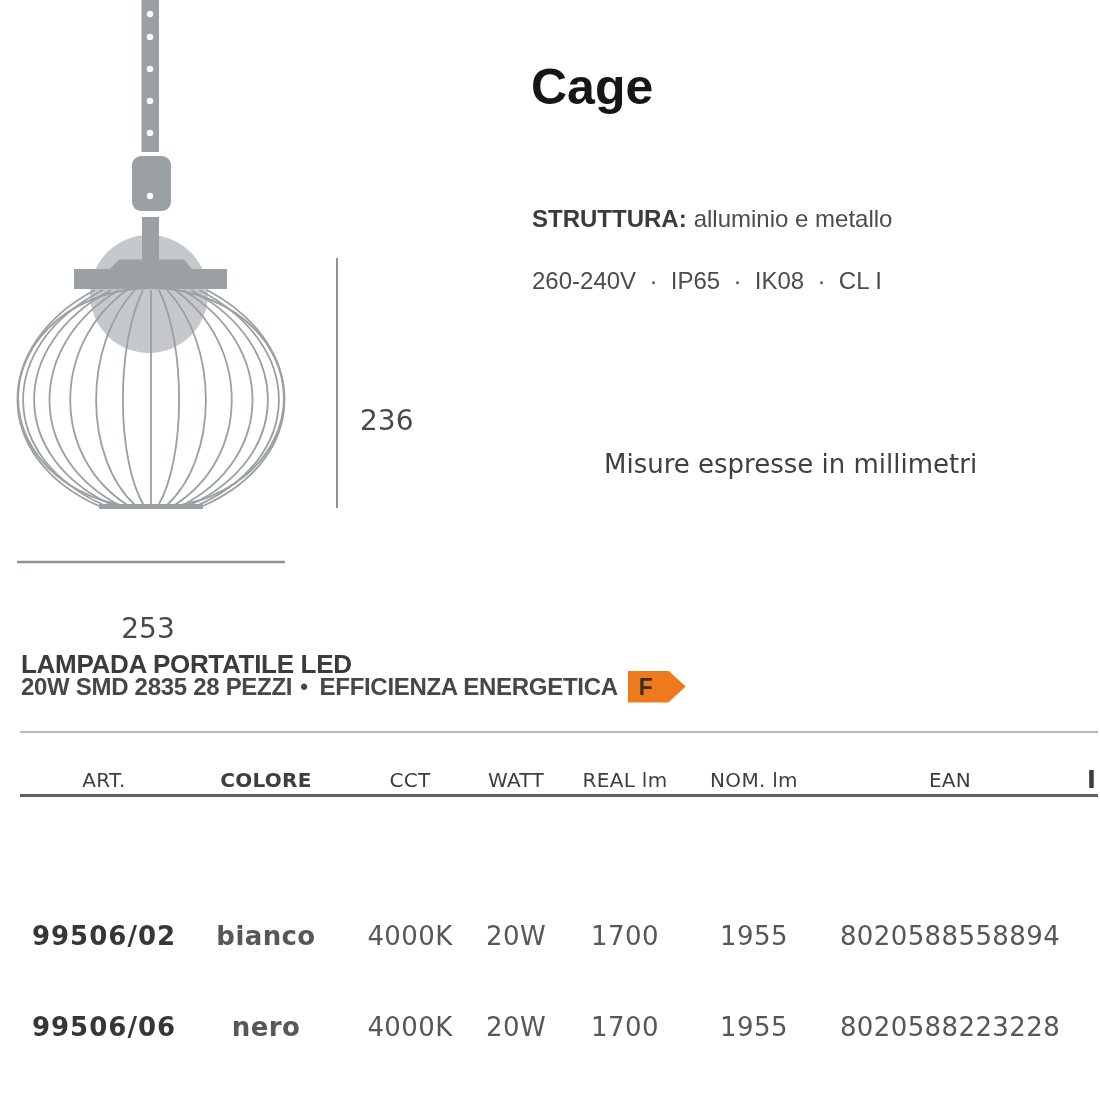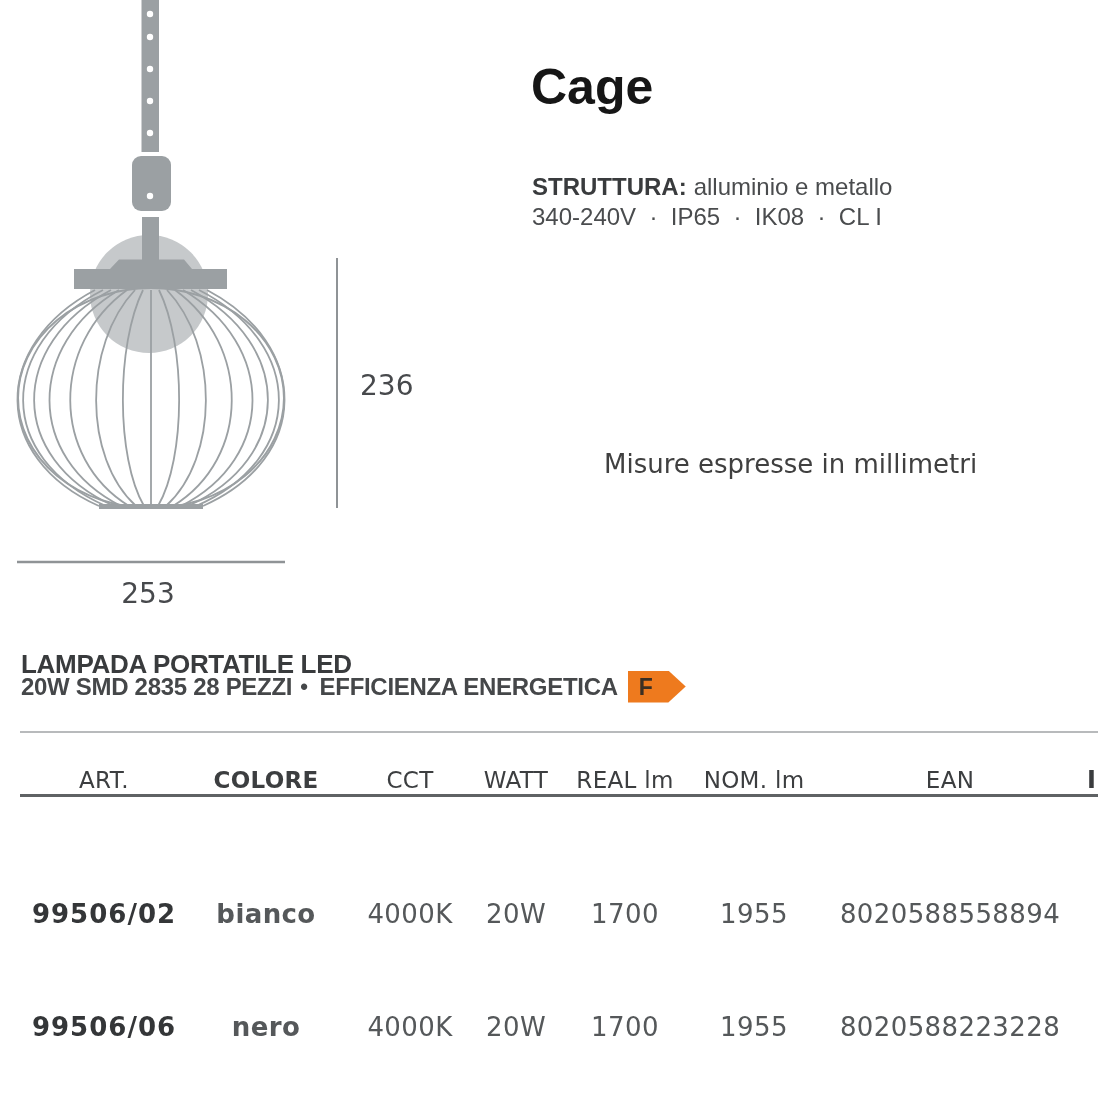--- a/index.html
+++ b/index.html
@@ -9,29 +9,29 @@
   }
   .abs{position:absolute;}
   .geo{font-family:"DejaVu Sans", sans-serif;}
 
   
   .title{
     left:531px;top:62px;font-size:50px;line-height:1;font-weight:900;
     color:#161616;letter-spacing:0px;
   }
   .specs{left:532px;top:172px;font-size:24px;color:#4a4c4e;}
-  .spec-line{height:30px;line-height:30px;white-space:pre;}
+  .spec-line{height:30px;line-height:30px;white-space:pre;margin-top:32px;}
   .spec-label{font-weight:bold;color:#393b3d;margin-right:7px;}
 
   
   .note{left:604px;top:448px;font-size:26px;line-height:32px;color:#404040;}
 
   
   .drawing{left:0;top:0;}
-  .dim{font-size:28px;color:#47494c;}
+  .dim{font-size:28px;color:#47494c;margin-top:35px;}
   .dim-h{left:360px;top:369px;}
   .dim-w{left:148px;top:577px;transform:translateX(-50%);}
 
   
   .sec-heading{
     left:21px;top:650px;font-size:26px;line-height:28px;font-weight:bold;
     color:#393b3d;letter-spacing:-0.3px;
   }
   .sec-sub{
     left:21px;top:670px;height:33px;display:flex;align-items:center;
@@ -45,28 +45,28 @@
     padding-left:11px;box-sizing:border-box;
   }
 
   
   .rule{left:20px;width:1078px;}
   .rule-light{top:731px;height:2px;background:#b8babc;}
   .rule-dark{top:794px;height:3px;background:#5f6264;}
 
   
   .thead-cell{
-    top:767px;font-size:23px;line-height:26px;color:#3c3e40;
+    top:767px;font-size:20px;line-height:26px;color:#3c3e40;
     transform:translateX(-50%);white-space:nowrap;letter-spacing:0.3px;
   }
   .trow-cell{
     font-size:26px;line-height:28px;color:#55585a;
     transform:translateX(-50%);white-space:nowrap;letter-spacing:0.4px;
   }
-  .r1{top:900px;}
+  .r1{top:922px;}
   .r2{top:977px;margin-top:36px;}
   .cell-art{font-weight:bold;color:#343638;letter-spacing:1px;}
   .col-art{left:104px;}
   .col-colore{left:266px;font-weight:bold;}
   .col-cct{left:410px;}
   .col-watt{left:516px;}
   .col-real{left:625px;}
   .col-nom{left:754px;}
   .col-ean{left:950px;}
   .truncated-col{
@@ -122,21 +122,21 @@
   <line x1="17" y1="562" x2="285" y2="562" stroke="#8f9396" stroke-width="2.5"></line>
 </svg>
 
 <span class="abs dim dim-h geo">236</span>
 <span class="abs dim dim-w geo">253</span>
 
 <div class="abs title">Cage</div>
 
 <div class="abs specs">
   <div class="spec-line"><span class="spec-label">STRUTTURA:</span><span>alluminio e metallo</span></div>
-  <div class="spec-line">340-240V  ·  IP65  ·  IK08  ·  CL I</div>
+  <div class="spec-line">260-240V  ·  IP65  ·  IK08  ·  CL I</div>
 </div>
 
 <div class="abs note geo">Misure espresse in millimetri</div>
 
 <div class="abs sec-heading">LAMPADA PORTATILE LED</div>
 
 <div class="abs sec-sub">
   <span>20W SMD 2835 28 PEZZI</span>
   <span class="bullet">•</span>
   <span>EFFICIENZA ENERGETICA</span>

